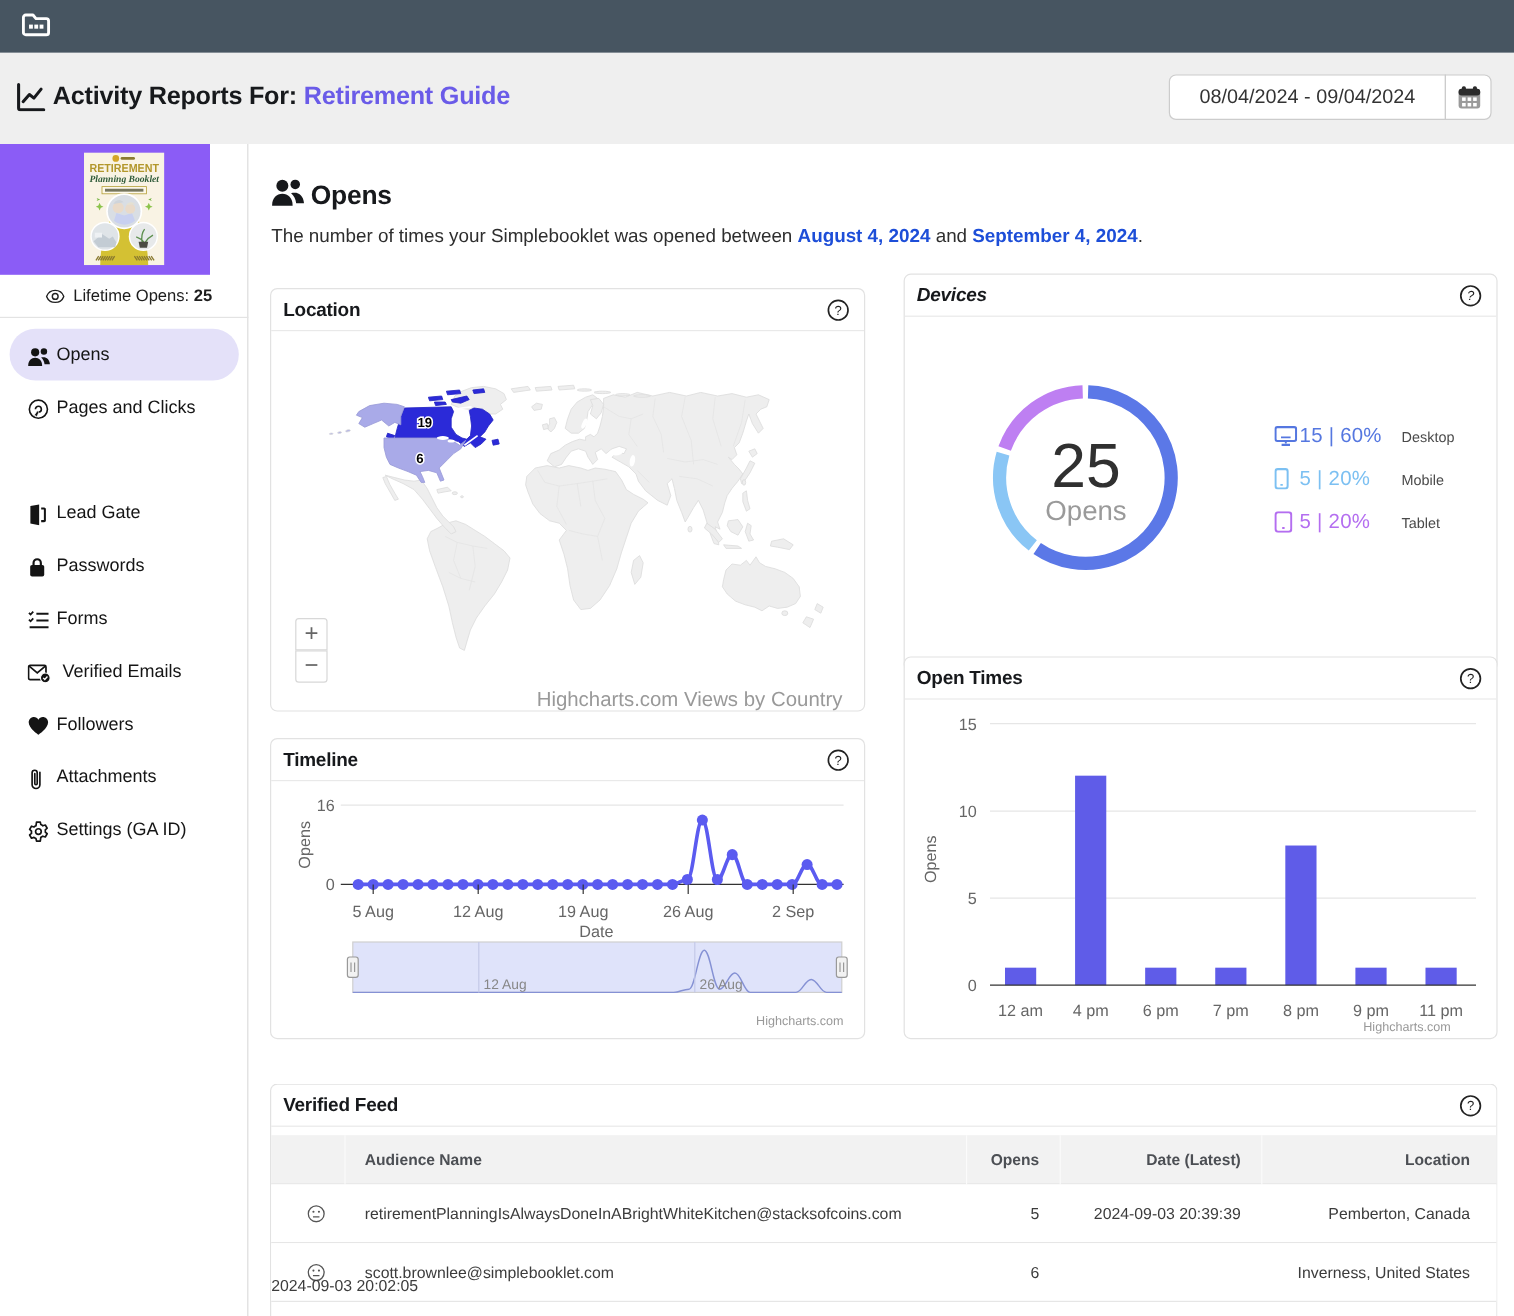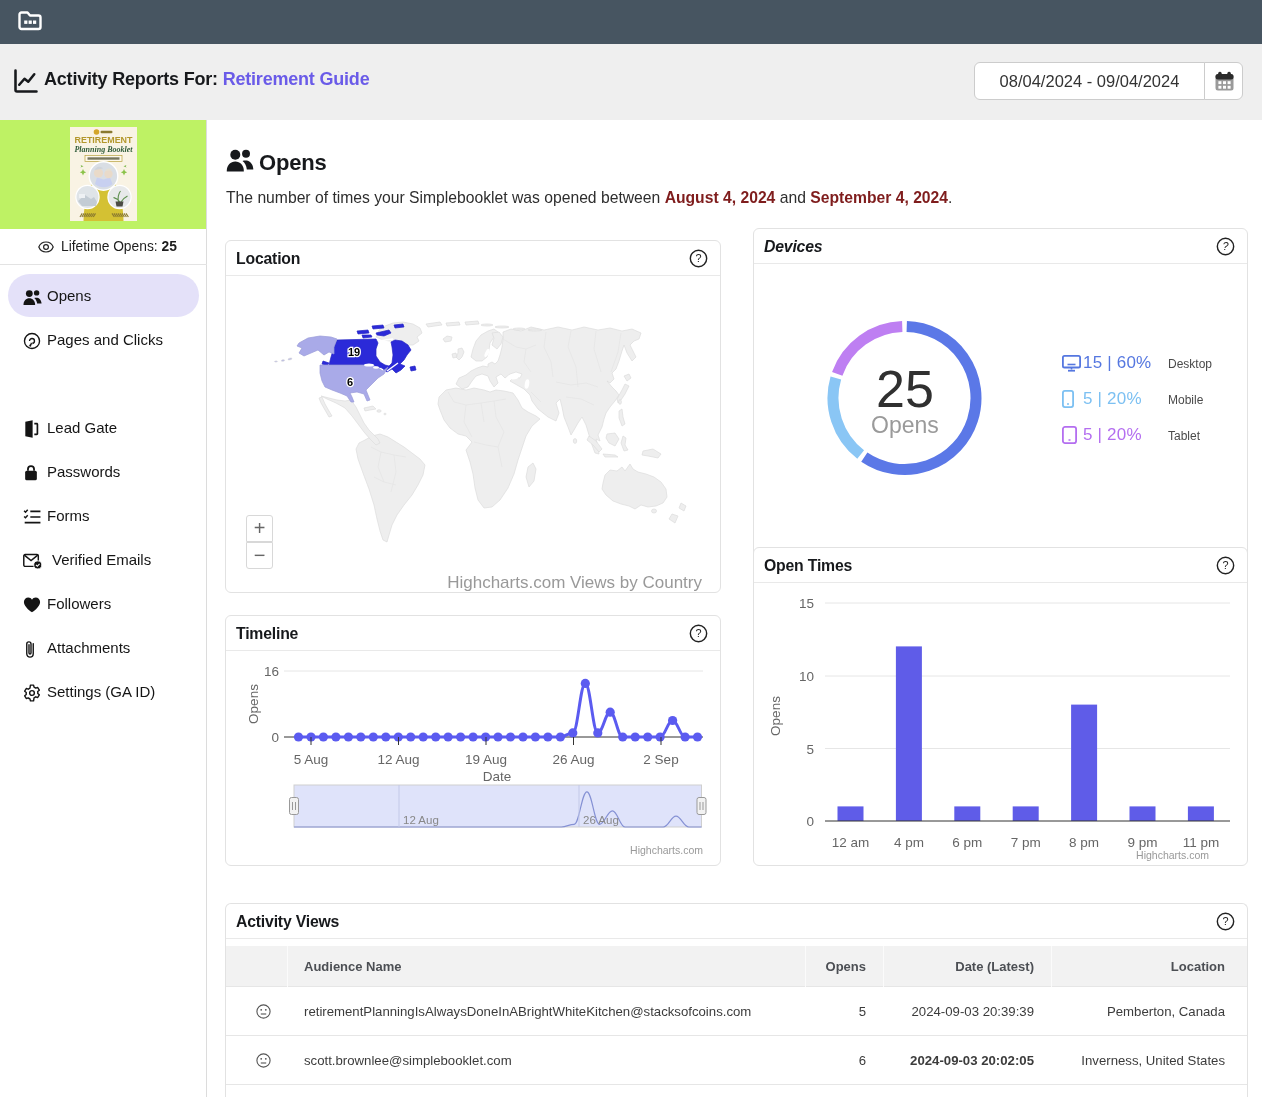--- a/index.html
+++ b/index.html
@@ -5,43 +5,43 @@
 * { margin:0; padding:0; box-sizing:border-box; }
 html,body { width:1262px; height:1097px; background:#fff; font-family:"Liberation Sans", sans-serif; overflow:hidden; }
 #page { position:relative; width:1262px; height:1097px; background:#fff; }
 .abs { position:absolute; }
 
 
 #topbar { position:absolute; left:0; top:0; width:1262px; height:44px; background:#475561; }
 
 
 #header { position:absolute; left:0; top:44px; width:1262px; height:76px; background:#efefef; }
-#htitle { position:absolute; left:44px; top:25px; font-size:18px; font-weight:bold; color:#17191c; letter-spacing:-0.2px; }
+#htitle { position:absolute; left:44px; top:25px; font-size:21px; font-weight:bold; color:#17191c; letter-spacing:-0.2px; }
 #htitle .purple { color:#6a5be8; }
 #dategroup { position:absolute; left:974px; top:18px; width:269px; height:38px; }
 #dateinput { position:absolute; left:0; top:0; width:231px; height:38px; background:#fff; border:1px solid #ccc; border-radius:6px 0 0 6px; font-size:16.5px; color:#333; text-align:center; line-height:36px; }
 #datebtn { position:absolute; left:230px; top:0; width:39px; height:38px; background:#fff; border:1px solid #ccc; border-radius:0 6px 6px 0; }
 
 
 #sidebar { position:absolute; left:0; top:120px; width:207px; height:977px; background:#fff; border-right:1px solid #dcdcdc; }
-#thumbbox { position:absolute; left:0; top:0; width:206px; height:109px; background:#bef264; }
+#thumbbox { position:absolute; left:0; top:0; width:175px; height:109px; background:#8b5cf6; }
 #thumb { position:absolute; left:70px; top:7px; width:67px; height:94px; }
 #lifetime { position:absolute; left:0; top:109px; width:207px; height:36px; border-bottom:1px solid #e3e3e3; font-size:13.8px; color:#1d1d1d; }
 #lifetime .txt { position:absolute; left:61px; top:10px; }
 #lifetime b { font-weight:bold; }
 .mitem { position:absolute; left:0; width:207px; height:44px; font-size:15px; color:#151515; }
 .mitem .lbl { position:absolute; left:47px; top:12px; }
 .mitem svg { position:absolute; left:23px; top:13px; }
 #pill { position:absolute; left:8px; top:154px; width:191px; height:43px; background:#e4e1f9; border-radius:21.5px; }
 
 
 #opens-h { position:absolute; left:226px; top:147px; width:600px; height:30px; }
 #opens-h .t { position:absolute; left:33px; top:3px; font-size:22px; font-weight:bold; color:#17191c; letter-spacing:-0.2px; }
 #desc { position:absolute; left:226px; top:189px; font-size:15.7px; color:#2e2e2e; }
-#desc .lnk { color:#7f1d1d; font-weight:bold; }
+#desc .lnk { color:#1d4ed8; font-weight:bold; }
 
 
 .card { position:absolute; background:#fff; border:1px solid #e2e2e2; border-radius:6px; }
 .card .chead { position:absolute; left:0; top:0; right:0; height:35px; border-bottom:1px solid #e9e9e9; }
 .card .ctitle { position:absolute; left:10px; top:9px; font-size:15.8px; font-weight:bold; color:#17191c; letter-spacing:-0.2px; }
 .qmark { position:absolute; right:12px; top:8px; width:19px; height:19px; }
 #card-location { left:225px; top:240px; width:496px; height:353px; }
 #card-devices  { left:753px; top:228px; width:495px; height:332px;font-style:italic; }
 #card-opentimes{ left:753px; top:547px; width:495px; height:319px;padding-left:12px; }
 #card-timeline { left:225px; top:615px; width:496px; height:251px; }
@@ -469,21 +469,21 @@
         <line x1="69.5" y1="150.0" x2="69.5" y2="158.0" stroke="#999" stroke-width="1"></line>
         <rect x="471.0" y="145.5" width="9" height="17" rx="2" fill="#f2f2f2" stroke="#999" stroke-width="1"></rect>
         <line x1="474.0" y1="150.0" x2="474.0" y2="158.0" stroke="#999" stroke-width="1"></line>
         <line x1="477.0" y1="150.0" x2="477.0" y2="158.0" stroke="#999" stroke-width="1"></line>
         <text x="477" y="202" text-anchor="end" font-size="10.5" fill="#999">Highcharts.com</text>
       </svg>
   </div>
 
   <div class="card" id="card-feed">
     <div class="chead">
-        <div class="ctitle">Activity Views</div>
+        <div class="ctitle">Verified Feed</div>
       <svg class="qmark" viewBox="0 0 20 20">
           <circle cx="10" cy="10" r="8.6" fill="none" stroke="#222" stroke-width="1.5"></circle>
           <text x="10" y="14" text-anchor="middle" font-size="11.5" fill="#222" font-family="Liberation Sans">?</text>
         </svg>
     </div>
     <div id="feedtbl">
       <div class="throw" style="top:6px;">
         <div style="position:absolute; left:61px; top:0; width:1px; height:41px; background:#fbfbfb;"></div>
         <div style="position:absolute; left:579px; top:0; width:1px; height:41px; background:#fbfbfb;"></div>
         <div style="position:absolute; left:657px; top:0; width:1px; height:41px; background:#fbfbfb;"></div>
@@ -507,18 +507,18 @@
       </div>
       <div class="frow" style="top:96px;">
         <svg style="position:absolute; left:30px; top:17px;" width="15" height="15" viewBox="0 0 15 15">
             <circle cx="7.5" cy="7.5" r="6.6" fill="none" stroke="#555" stroke-width="1.1"></circle>
             <circle cx="5.2" cy="5.8" r="0.9" fill="#555"></circle>
             <circle cx="9.8" cy="5.8" r="0.9" fill="#555"></circle>
             <path d="M4.8 10 h5.4" stroke="#555" stroke-width="1.1"></path>
           </svg>
         <div class="fc" style="left:78px; top:17px;">scott.brownlee@simplebooklet.com</div>
         <div class="fc" style="left:0; top:17px; width:640px; text-align:right;">6</div>
-        <div class="fc" style="left:0; top:17px; width:808px; text-align:right;font-weight:bold;">2024-09-03 20:02:05</div>
+        <div class="fc" style="left:0; top:28px; width:808px; text-align:left;">2024-09-03 20:02:05</div>
         <div class="fc" style="left:0; top:17px; width:999px; text-align:right;">Inverness, United States</div>
       </div>
     </div>
   </div>
 </div>
 
 </body></html>

